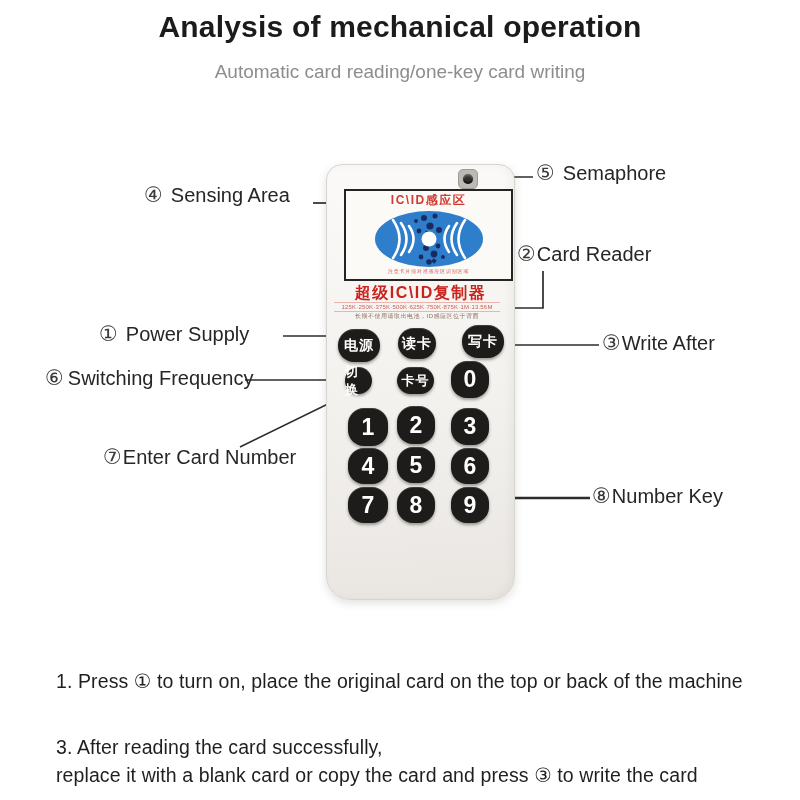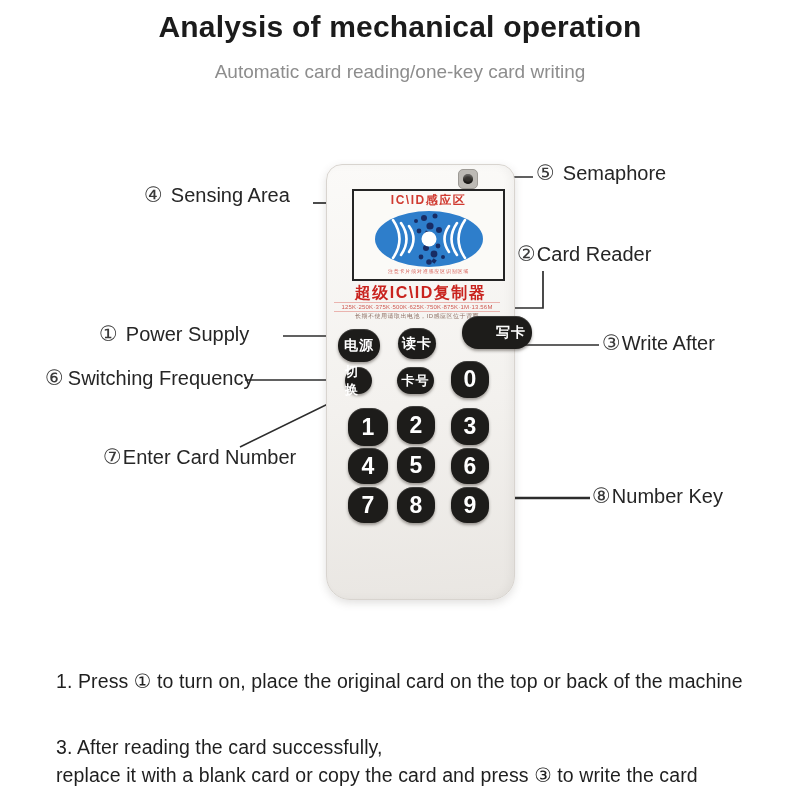--- a/index.html
+++ b/index.html
@@ -27,21 +27,21 @@
     position:absolute;left:131px;top:4px;width:18px;height:18px;border-radius:5px;
     background:#bdbab5;border:1px solid #9d9a95;
     display:flex;align-items:center;justify-content:center;
   }
   .led-dot{width:10px;height:10px;border-radius:50%;background:#35322e;
     box-shadow:inset 0 -2px 2px rgba(0,0,0,.6), inset 0 2px 2px rgba(255,255,255,.25);}
   .indicator-tag{
     position:absolute;left:160px;top:27px;font-size:5px;color:#c4625a;letter-spacing:1px;
   }
   .sense-box{
-    position:absolute;left:25px;top:24px;width:153px;height:92px;
+    position:absolute;left:17px;top:24px;width:169px;height:92px;
     background:#fbfaf7;border:2px solid #242424;box-sizing:border-box;overflow:hidden;
   }
   .sense-title{
     margin-top:1px;text-align:center;font-size:12px;font-weight:bold;color:#d03a30;
     letter-spacing:1.5px;
   }
   .sense-oval{display:block;margin:0 auto;}
   .sense-caption{
     text-align:center;font-size:5px;color:#d4544c;letter-spacing:.8px;margin-top:-1px;
   }
@@ -141,21 +141,21 @@
       </svg>
       <div class="sense-caption">注意卡片须对准感应区识别区域</div>
     </div>
 
     <div class="brand">超级IC\ID复制器</div>
     <div class="freq">125K·250K·375K·500K·625K·750K·875K·1M·13.56M</div>
     <div class="notice">长期不使用请取出电池，ID感应区位于背面</div>
 
     <div class="btn cn" style="left:11px;top:164px;width:42px;height:33px;">电源</div>
     <div class="btn cn" style="left:71px;top:163px;width:38px;height:31px;">读卡</div>
-    <div class="btn cn" style="left:135px;top:151px;width:42px;height:33px;padding-left:28px;">写卡</div>
+    <div class="btn cn" style="left:135px;top:160px;width:42px;height:33px;">写卡</div>
     <div class="btn cn" style="left:18px;top:202px;width:27px;height:27px;font-size:13px;">切换</div>
     <div class="btn cn" style="left:70px;top:202px;width:37px;height:27px;font-size:13px;">卡号</div>
 
     <div class="btn num" style="left:124px;top:196px;width:38px;height:37px;">0</div>
     <div class="btn num" style="left:21px;top:243px;width:40px;height:38px;">1</div>
     <div class="btn num" style="left:70px;top:241px;width:38px;height:38px;">2</div>
     <div class="btn num" style="left:124px;top:243px;width:38px;height:37px;">3</div>
     <div class="btn num" style="left:21px;top:283px;width:40px;height:36px;">4</div>
     <div class="btn num" style="left:70px;top:282px;width:38px;height:36px;">5</div>
     <div class="btn num" style="left:124px;top:283px;width:38px;height:36px;">6</div>

